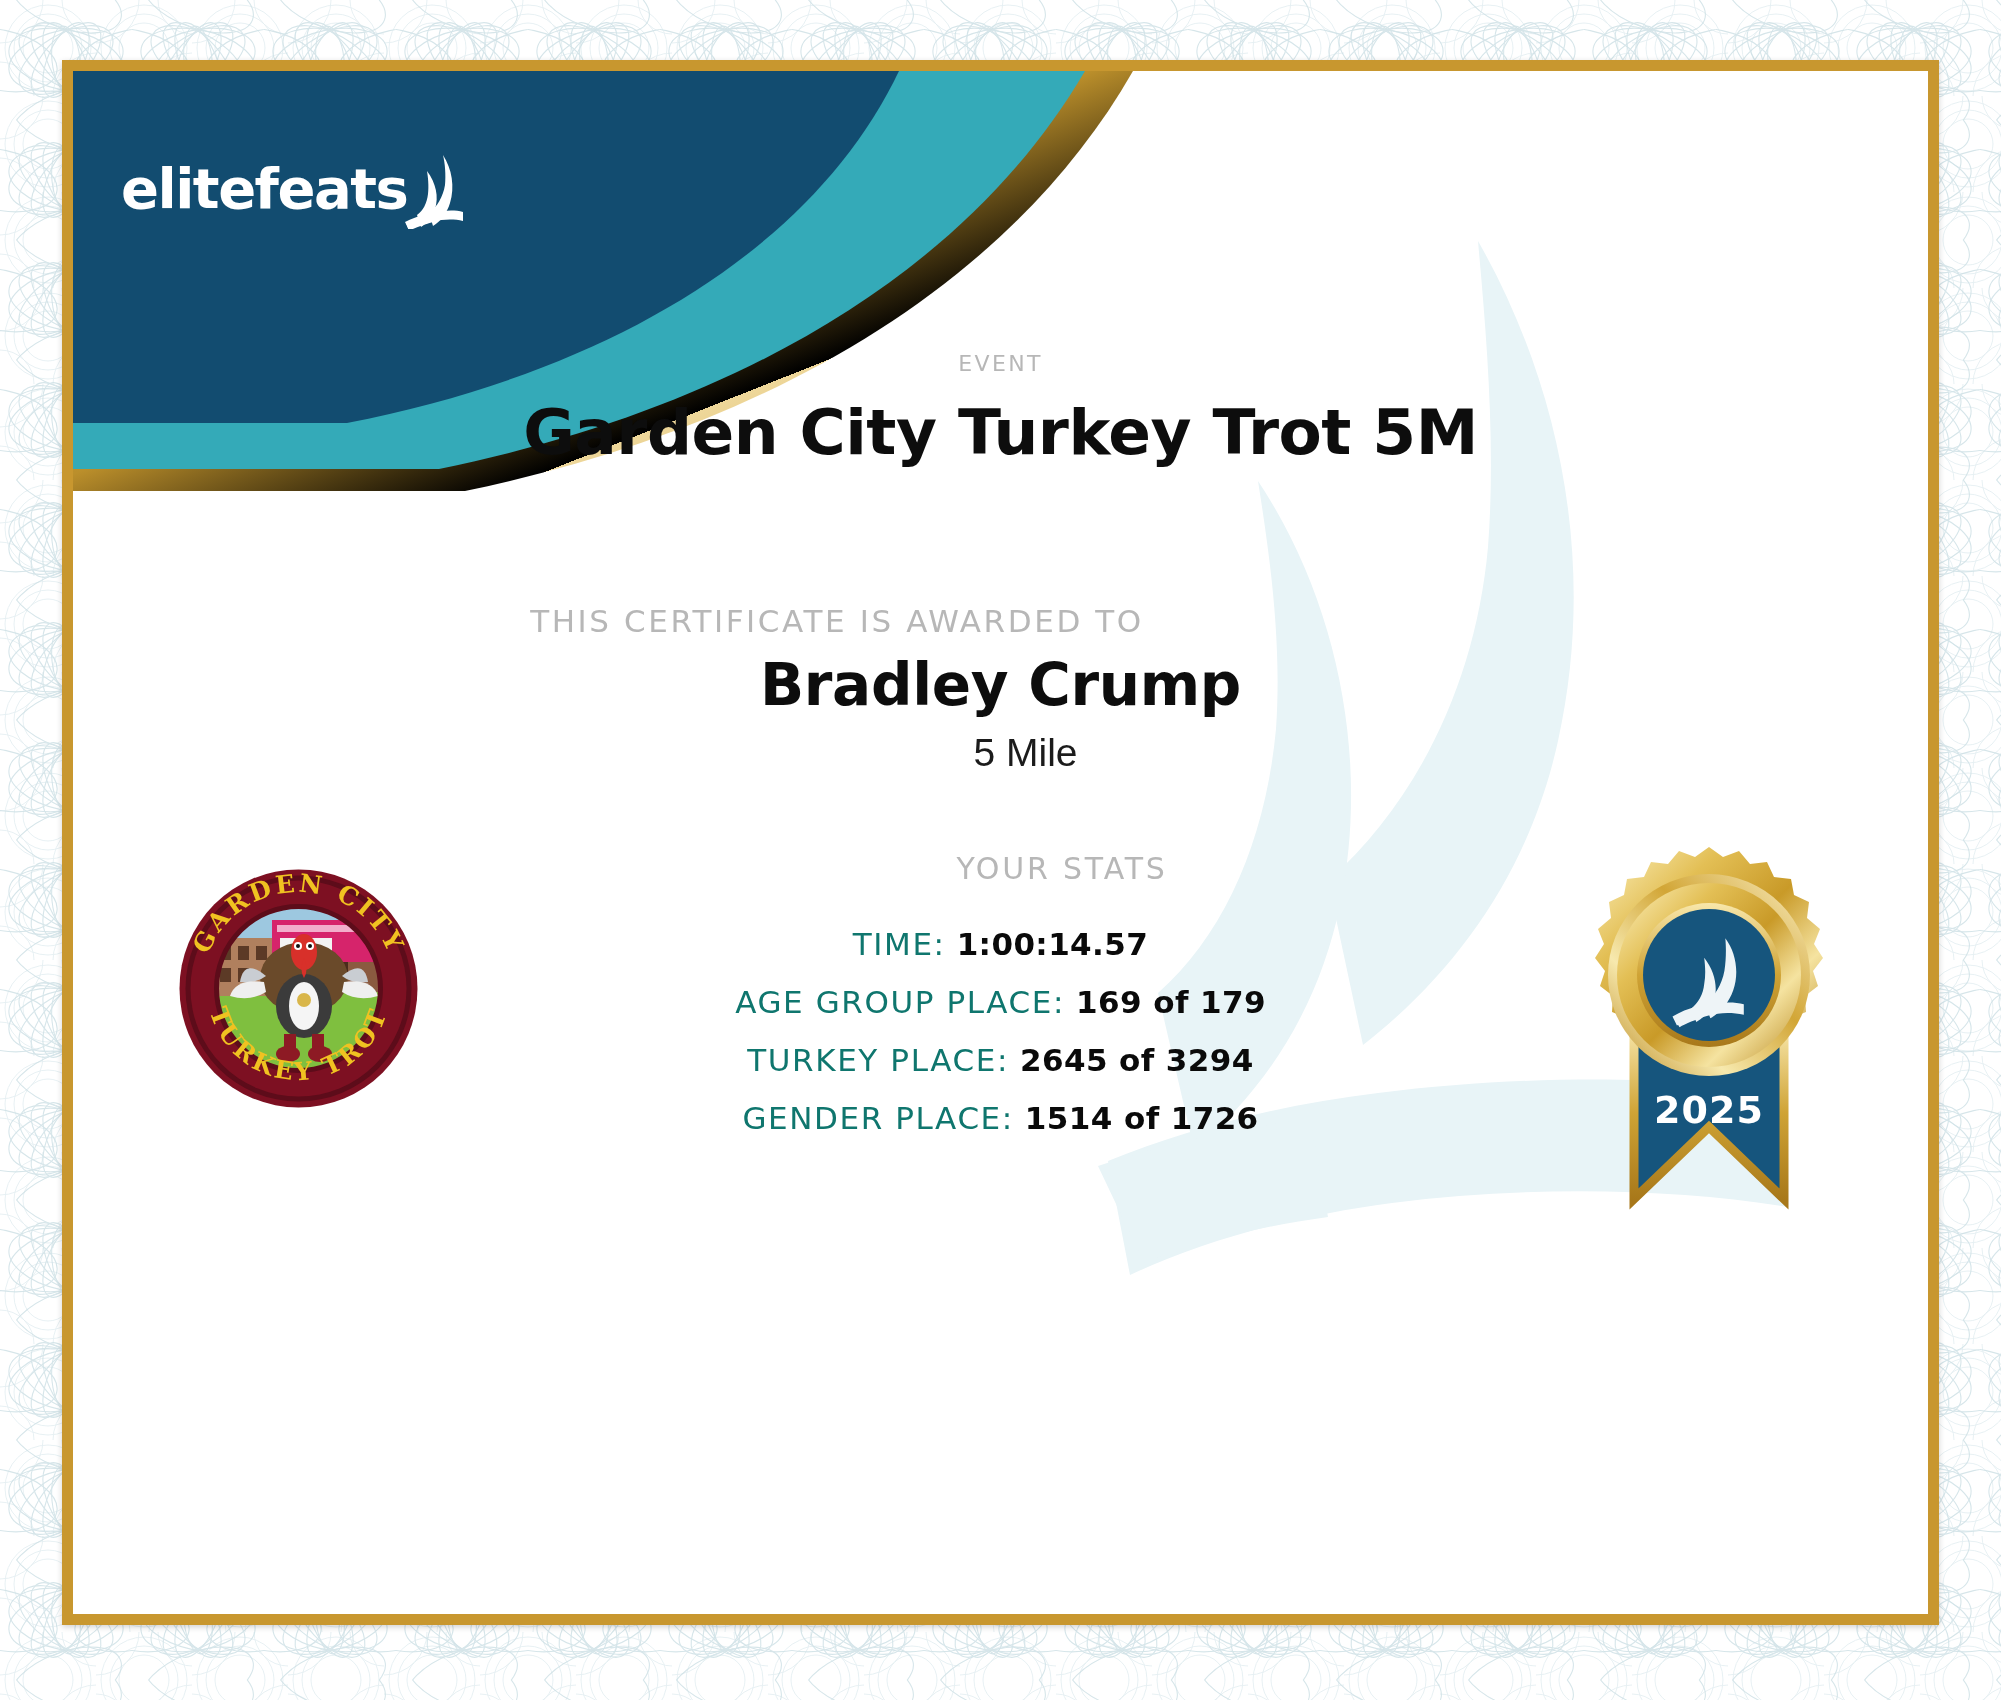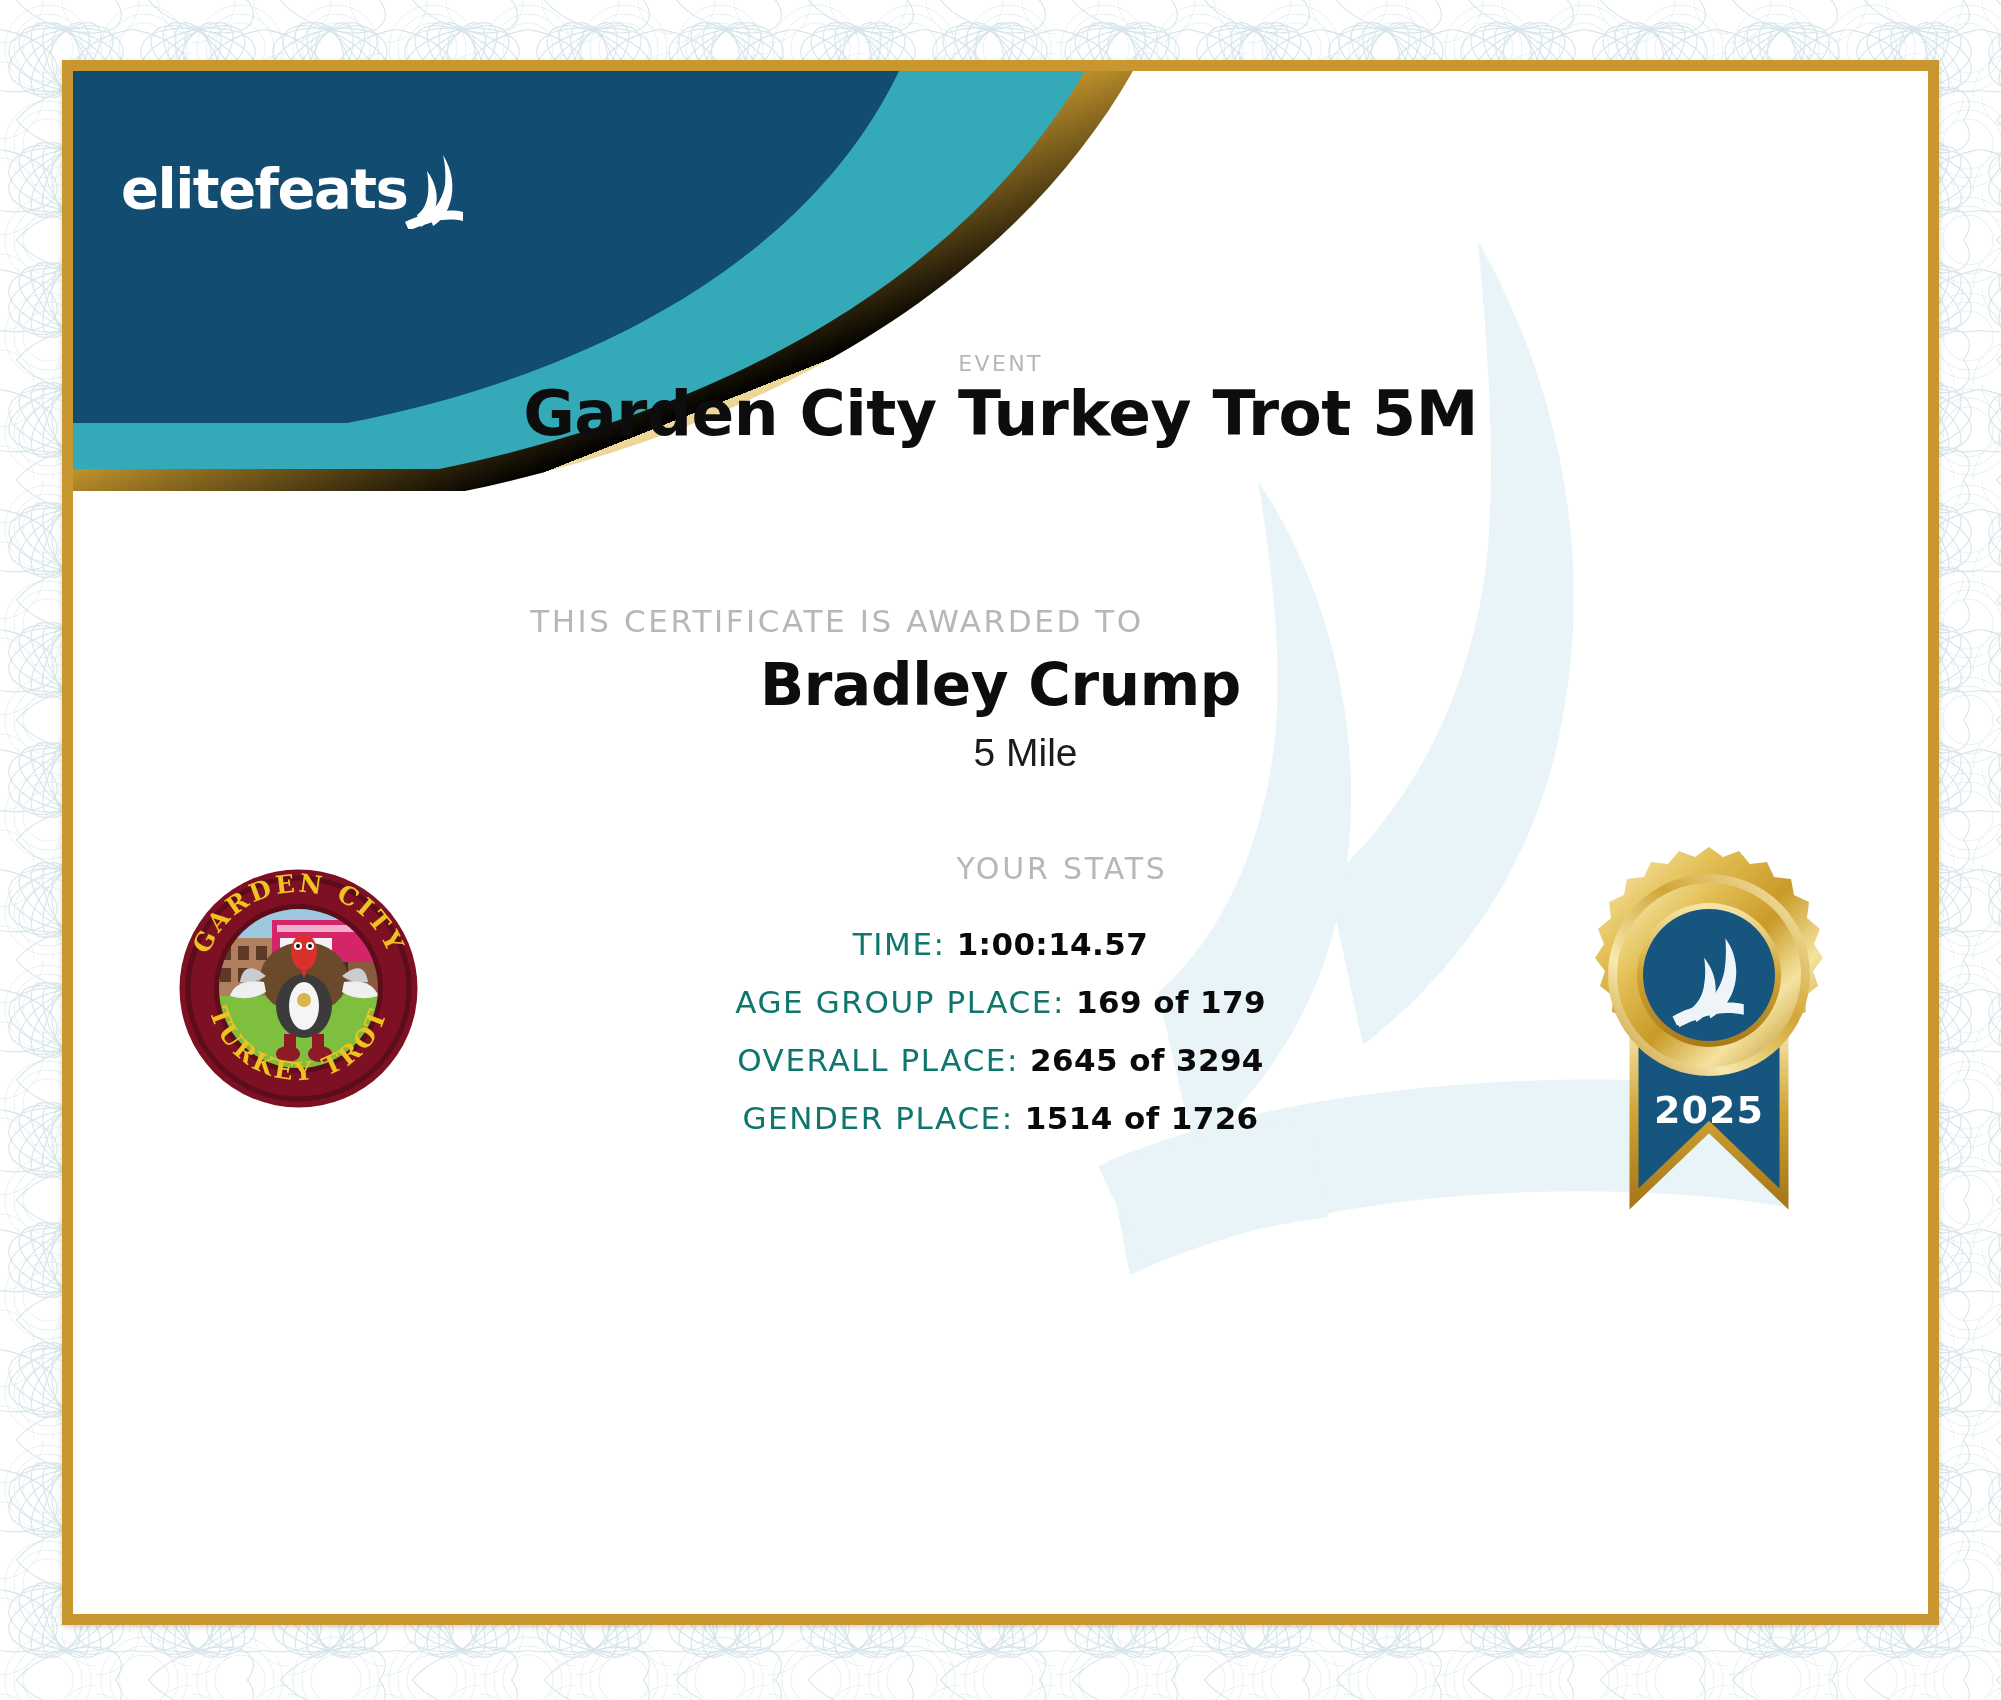--- a/index.html
+++ b/index.html
@@ -54,21 +54,21 @@
 
   .label-sm{
     color:#b7b7b7;
     font-size:22px;
     letter-spacing:2.4px;
     font-weight:normal;
     font-family:"DejaVu Sans", sans-serif;
   }
   .event-label{position:absolute;left:0;width:1855px;top:280px;}
   .event-title{
-    position:absolute;left:0;width:1855px;top:306px;
+    position:absolute;left:0;width:1855px;top:325px;
     color:#0d0d0d;font-size:63px;font-weight:bold;
     letter-spacing:-.5px;
     font-family:"DejaVu Sans", sans-serif;
   }
   .awarded-label{position:absolute;left:0;width:1528px;top:532px;font-size:31px;letter-spacing:2.6px;}
   .recipient{
     position:absolute;left:0;width:1855px;top:580px;
     color:#0d0d0d;font-size:58px;font-weight:bold;
     font-family:"DejaVu Sans", sans-serif;letter-spacing:-.3px;
   }
@@ -207,21 +207,21 @@
       <div class="stats-rows">
         <div class="stat-row">
           <span class="stat-key">TIME:</span>
           <span class="stat-val">1:00:14.57</span>
         </div>
         <div class="stat-row">
           <span class="stat-key">AGE GROUP PLACE:</span>
           <span class="stat-val">169 of 179</span>
         </div>
         <div class="stat-row">
-          <span class="stat-key">OVERALL PLACE:</span>
+          <span class="stat-key">TURKEY PLACE:</span>
           <span class="stat-val">2645 of 3294</span>
         </div>
         <div class="stat-row">
           <span class="stat-key">GENDER PLACE:</span>
           <span class="stat-val">1514 of 1726</span>
         </div>
       </div>
     </div>
 
     <svg class="race-logo" viewBox="0 0 245 245">

